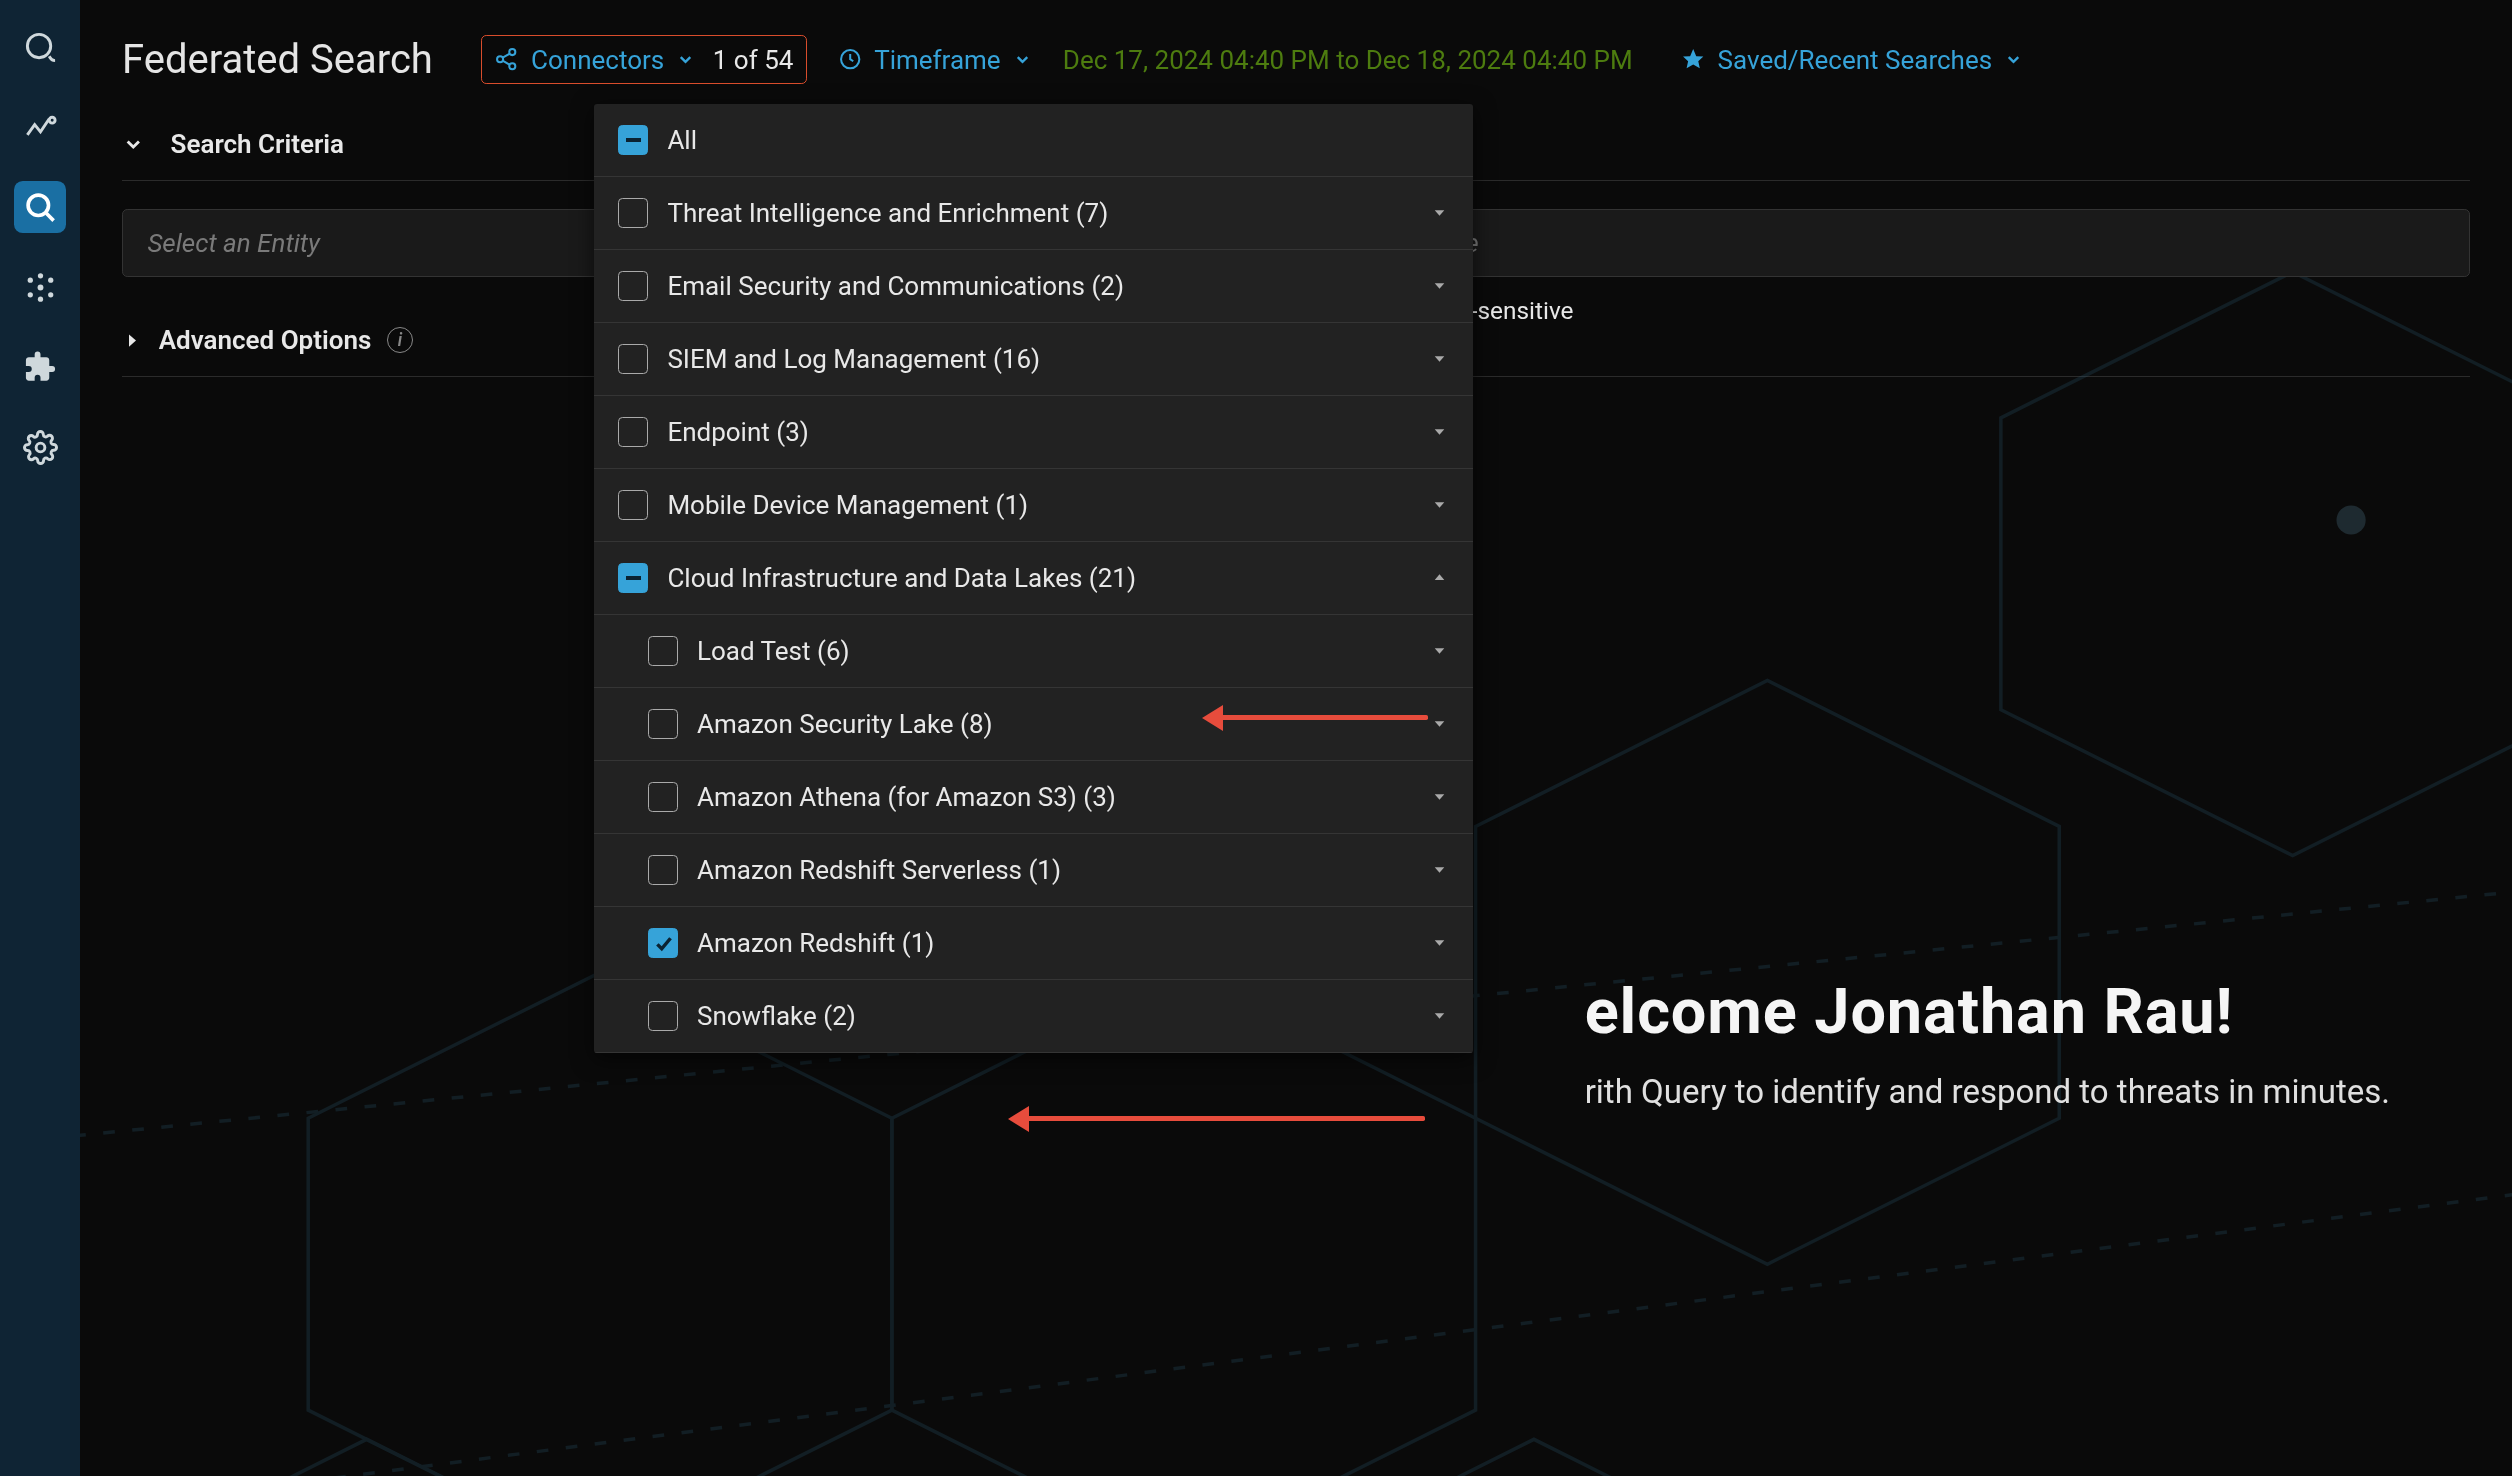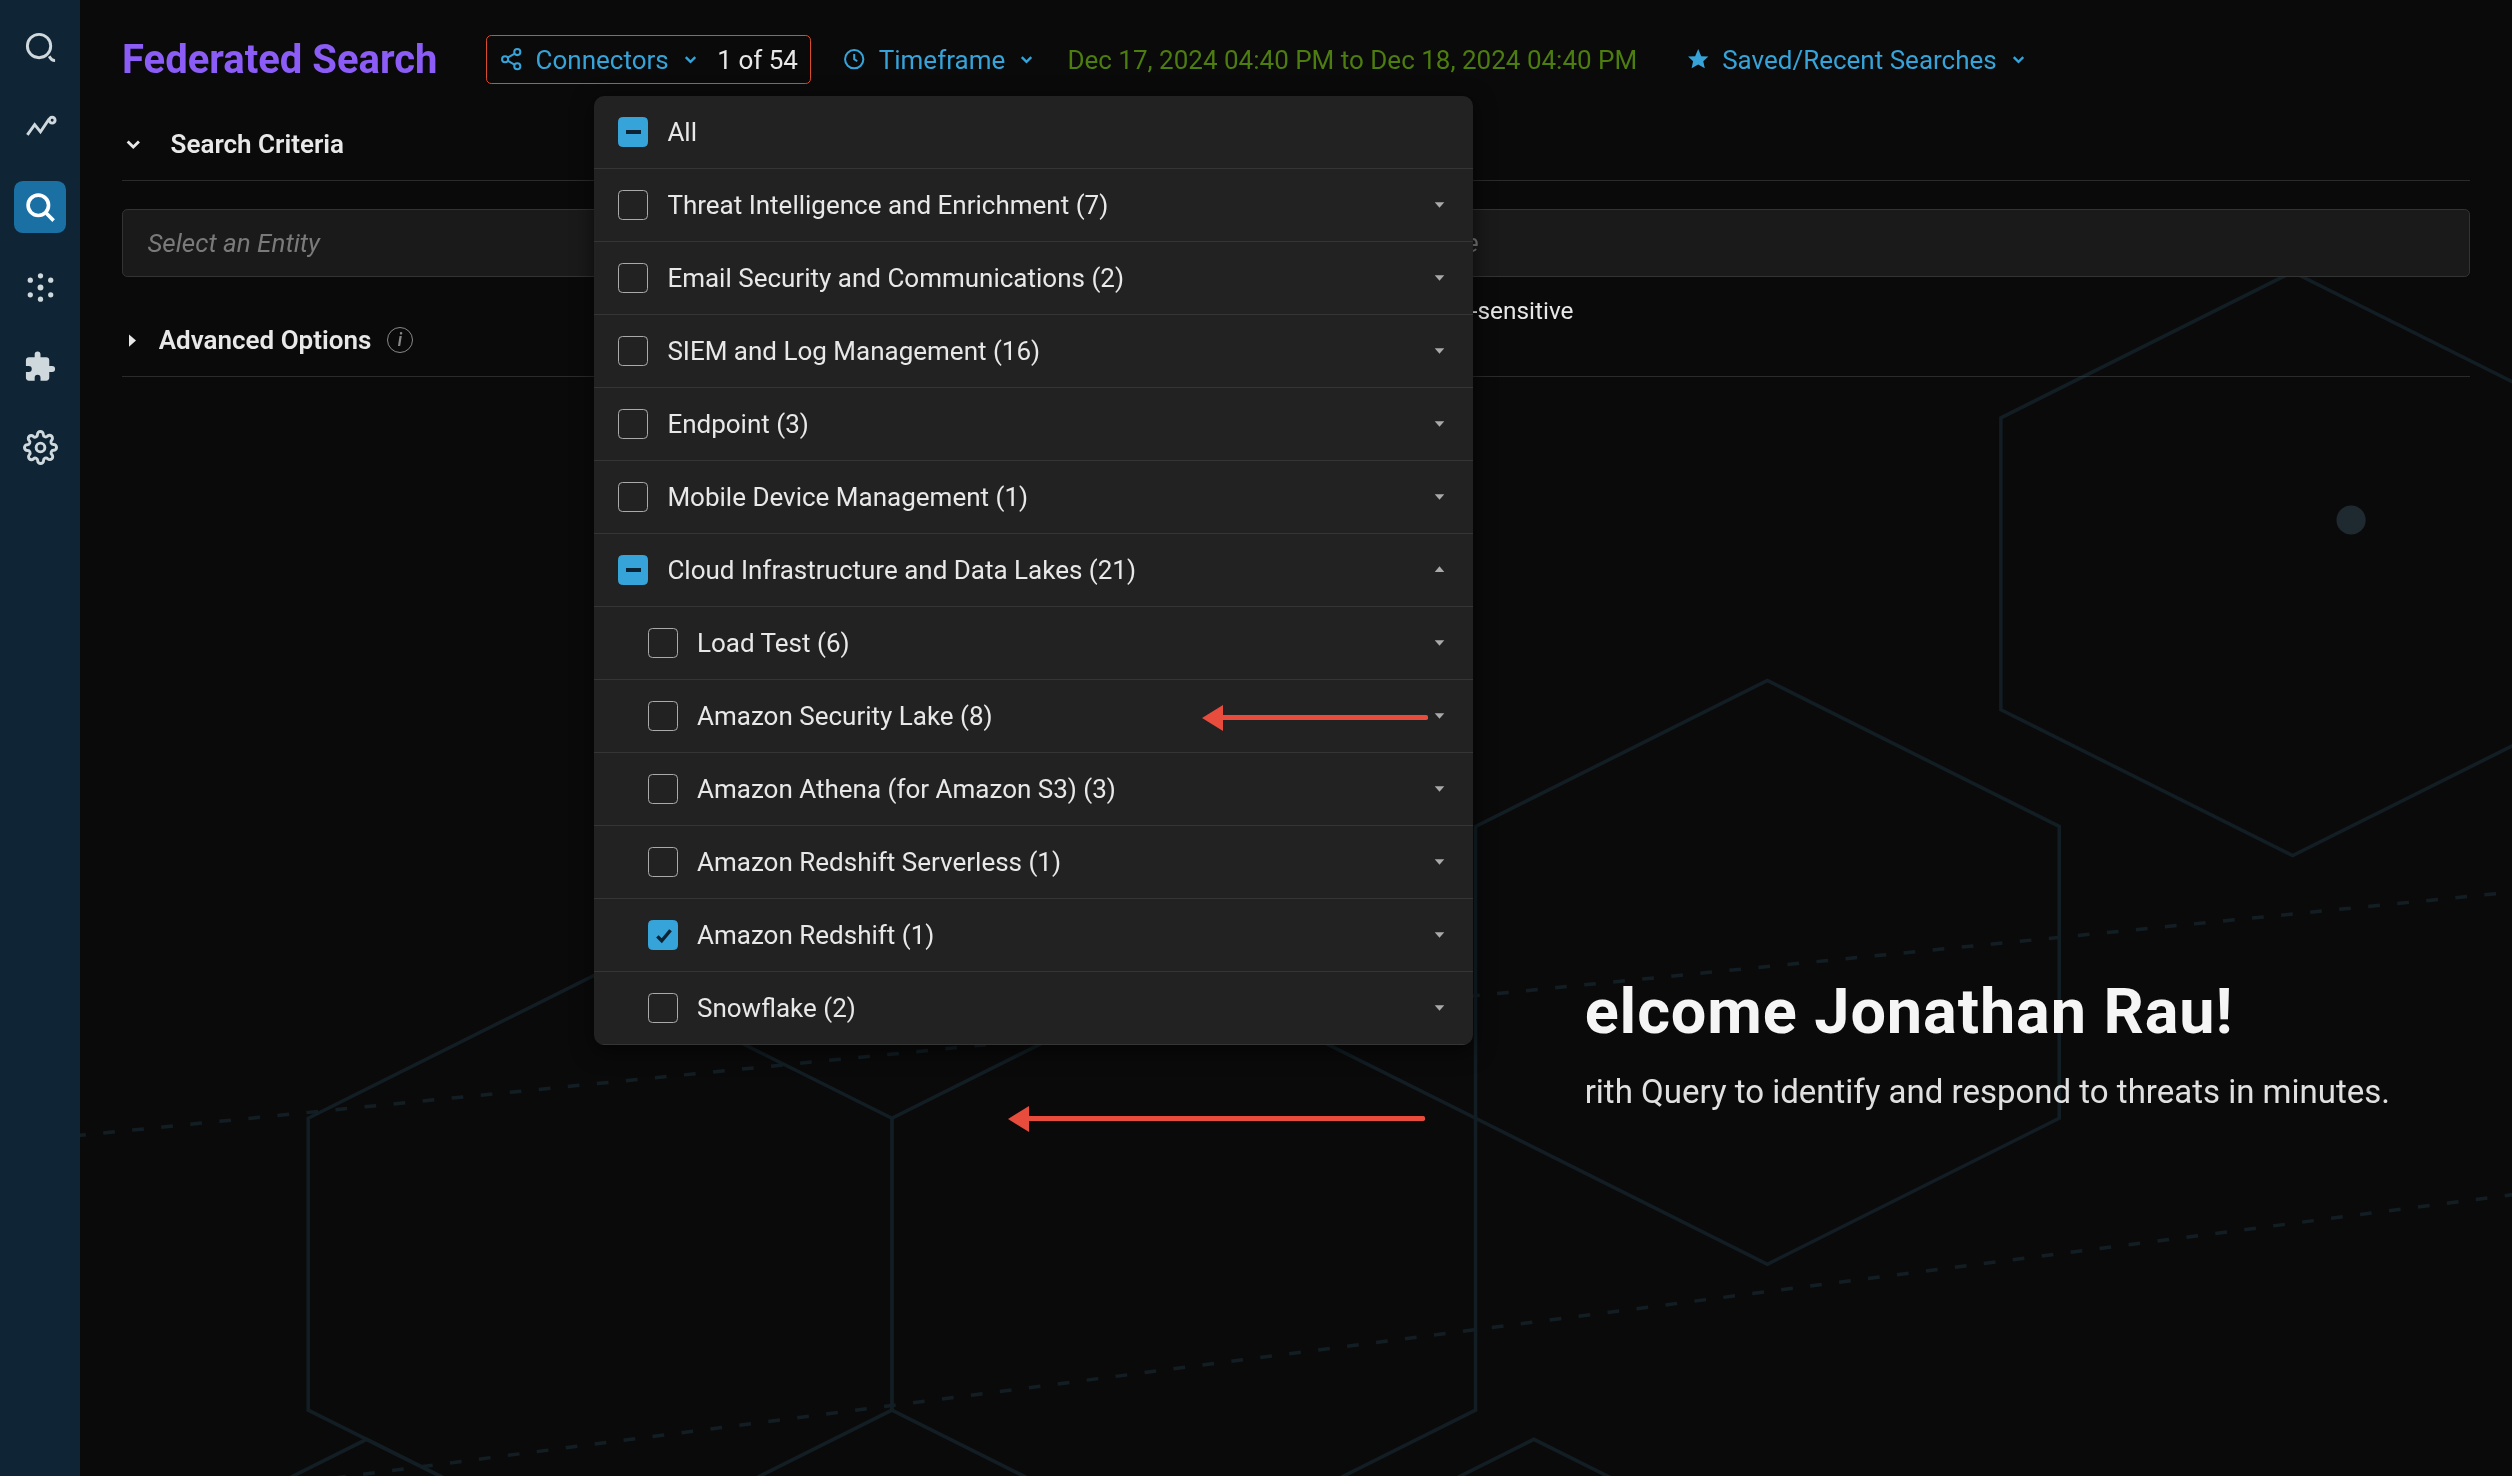--- a/index.html
+++ b/index.html
@@ -65,22 +65,22 @@
 
 .header-row {
   display:flex;
   align-items:center;
   padding: 35px 42px 0 42px;
   gap: 31px;
   font-size: 28px;
 }
 .page-title {
   font-size: 40px;
-  font-weight: 700;
-  color: #8b5cf6;
+  font-weight: 400;
+  color: #e5e5e5;
   margin-right: 17.4px;
 }
 .toolbar-btn {
   display:flex;
   align-items:center;
   gap: 12.2px;
   color: #36a3d9;
   cursor:pointer;
   font-size: 26px;
 }
@@ -184,24 +184,24 @@
 .welcome p {
   margin-top: 24.4px;
   font-size: 33px;
   color:#e0e0e0;
 }
 
 
 .dropdown {
   position:absolute;
   left: 514px;
-  top: 96px;
+  top: 104px;
   width: 879px;
   background:#222222;
-  border-radius:10px;
+  border-radius:3px;
   box-shadow: 0 5.2px 21px rgba(0,0,0,0.6);
   z-index: 50;
   max-height: 1140px;
   overflow-y:auto;
 }
 .dropdown::-webkit-scrollbar { width:12.2px; }
 .dropdown::-webkit-scrollbar-track { background:#1a1a1a; }
 .dropdown::-webkit-scrollbar-thumb { background:#444; border-radius:6.1px; }
 
 .dd-item {

